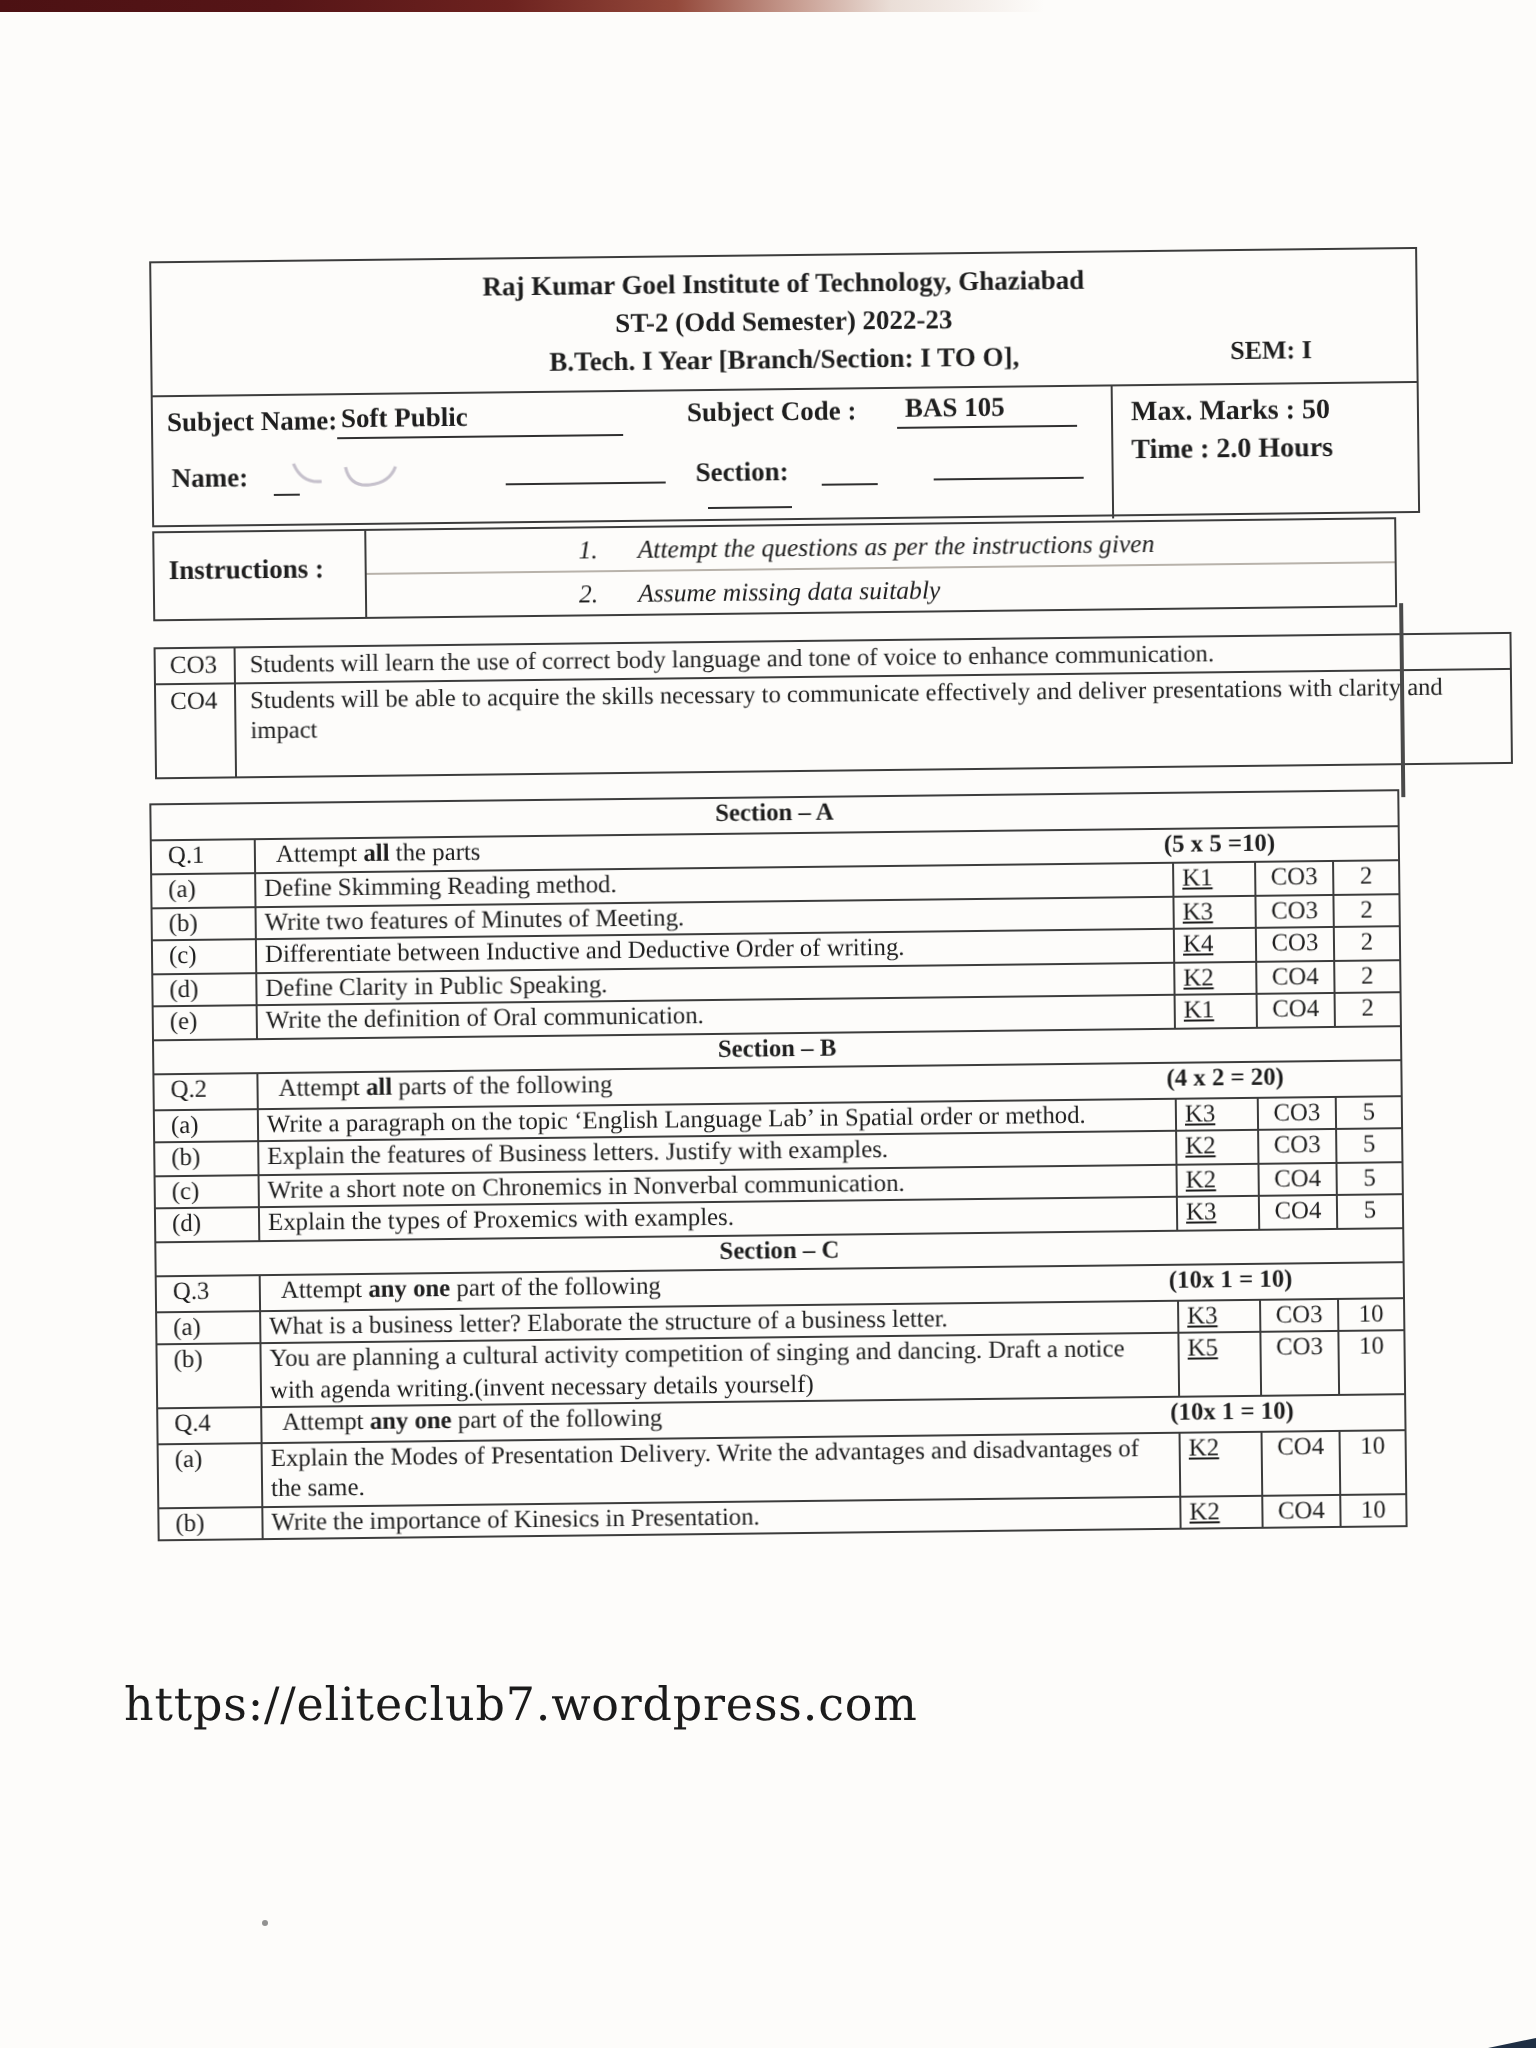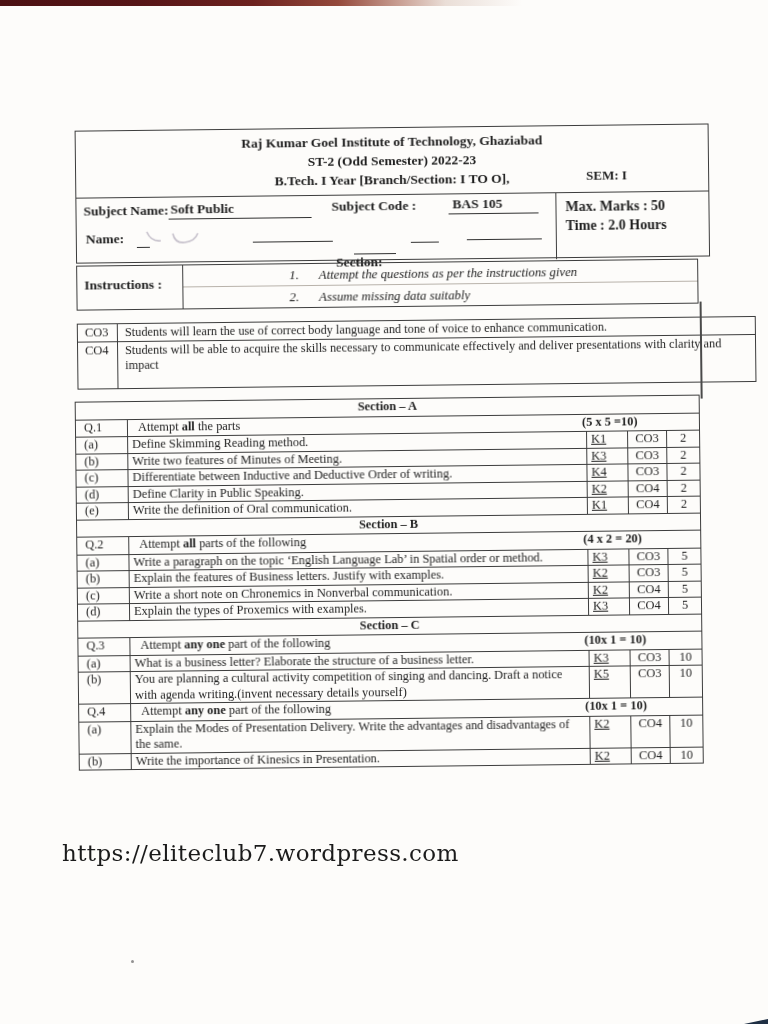--- a/index.html
+++ b/index.html
@@ -17,21 +17,21 @@
   .scan{position:absolute;left:0;top:0;width:768px;height:1024px;
         transform:rotate(-0.65deg);transform-origin:400px 430px;filter:blur(0.2px);}
   .b{font-weight:bold;}
   .ln{position:absolute;height:0;border-bottom:1.6px solid #2f2f2f;}
 
   
   .hdr{position:absolute;left:78px;top:127px;width:632px;height:131px;border:1.6px solid #3c3c3c;}
   .hdr-r1{height:62px;border-bottom:1.6px solid #3c3c3c;text-align:center;position:relative;
           font-weight:bold;font-size:13.5px;padding-top:4px;}
   .hdr-r1 div{line-height:19px;}
-  .sem{position:absolute;left:510px;top:40px;font-size:13px;}
+  .sem{position:absolute;left:539px;top:40px;font-size:13px;}
   .hdr-r2{position:relative;height:66px;font-weight:bold;font-size:13.5px;}
   .hdr-r2 span{position:absolute;white-space:nowrap;}
   .mm-cell{position:absolute;left:479px;top:0;width:151px;height:100%;
            border-left:1.6px solid #3c3c3c;padding:4px 0 0 9px;box-sizing:border-box;}
   .mm-cell div{font-weight:bold;font-size:14px;line-height:19px;white-space:nowrap;}
   .squiggle{position:absolute;left:66px;top:28px;}
 
   
   .ins{position:absolute;left:78px;top:262px;width:622px;height:45px;
        border:1.5px solid #3c3c3c;display:flex;box-sizing:border-box;}
@@ -88,32 +88,32 @@
     <div class="hdr-r1">
       <div>Raj Kumar Goel Institute of Technology, Ghaziabad</div>
       <div>ST-2 (Odd  Semester) 2022-23</div>
       <div>B.Tech. I Year [Branch/Section: I TO O],</div>
       <div class="sem">SEM: I</div>
     </div>
     <div class="hdr-r2">
       <span style="left:7px;top:5px;text-align:center;">Subject Name:</span>
       <span style="left:94px;top:4px;">Soft Public</span>
       <span class="ln" style="left:92px;top:21px;width:143px;"></span>
-      <span style="left:255px;top:3px;">Subject Code  :</span>
+      <span style="left:267px;top:3px;">Subject Code  :</span>
       <span style="left:376px;top:2px;">BAS 105</span>
       <span class="ln" style="left:372px;top:19px;width:90px;"></span>
 
       <span style="left:9px;top:33px;">Name:</span>
       <span class="ln" style="left:60px;top:49px;width:13px;"></span>
       <svg class="squiggle" width="66" height="22" viewBox="0 0 66 22">
         <path d="M4 6 q4 10 14 9 M30 8 q2 10 12 9 q10 -1 13 -9" fill="none" stroke="#b4aebc" stroke-width="1.6" opacity="0.75"></path>
       </svg>
       <span class="ln" style="left:176px;top:45px;width:80px;"></span>
 
-      <span style="left:259px;top:33px;margin-top:26px;">Section:</span>
+      <span style="left:271px;top:33px;">Section:</span>
       <span class="ln" style="left:334px;top:47px;width:28px;"></span>
       <span class="ln" style="left:390px;top:45px;width:75px;"></span>
       <span class="ln" style="left:277px;top:58px;width:42px;"></span>
 
       <div class="mm-cell">
         <div>Max. Marks : 50</div>
         <div>Time : 2.0 Hours</div>
       </div>
     </div>
   </div>

